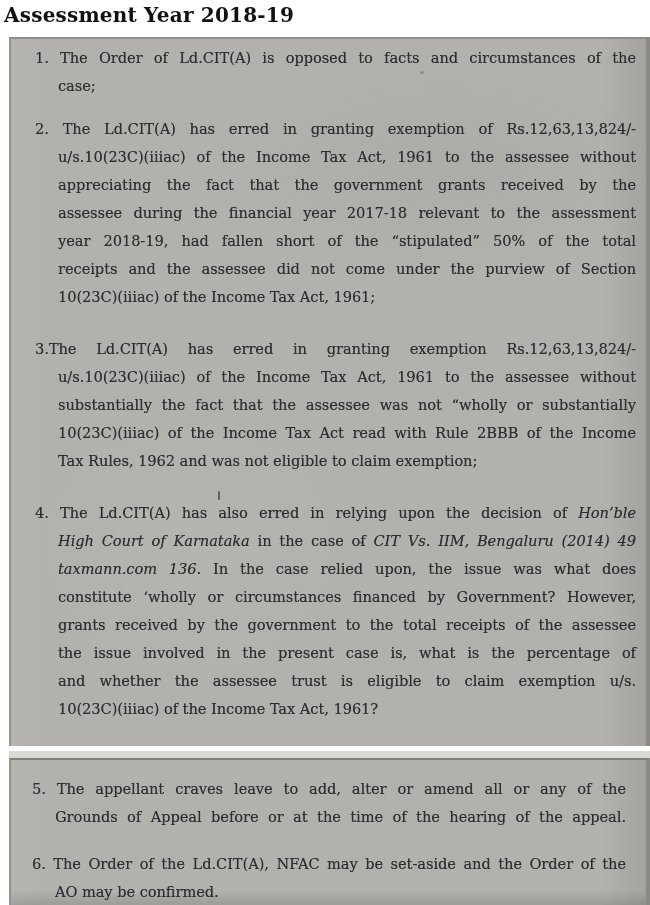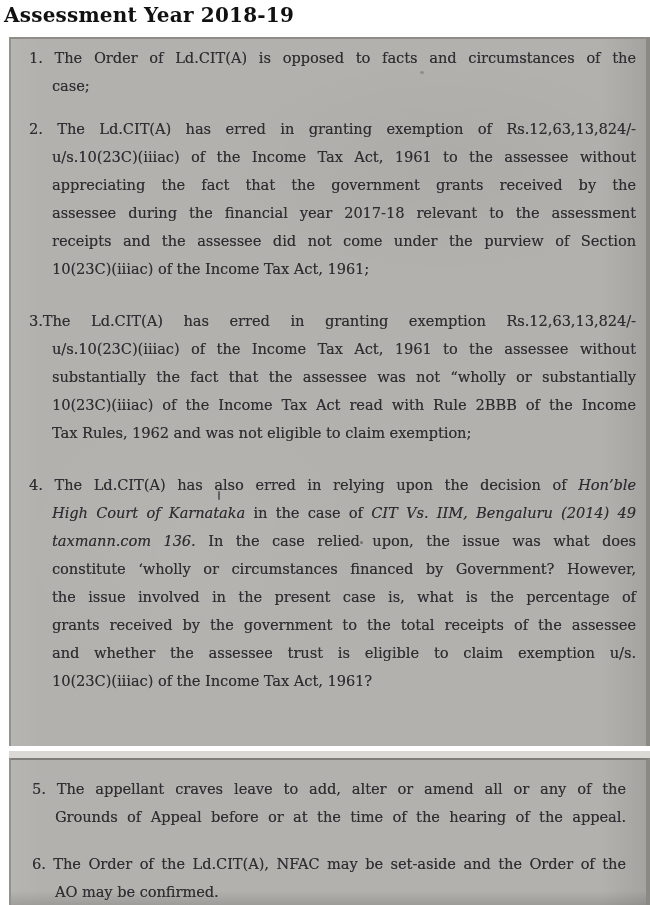--- a/index.html
+++ b/index.html
@@ -25,21 +25,21 @@
       radial-gradient(ellipse 320px 160px at 68% 18%, rgba(0,0,0,0.03), rgba(0,0,0,0) 70%),
       radial-gradient(ellipse 260px 220px at 28% 72%, rgba(255,255,255,0.04), rgba(0,0,0,0) 70%);
     border-top:2px solid #8e8d87;
     border-left:2px solid #93928c;
     border-right:4px solid #8a8984;
     color:#2d2d32;
     font-size:14.5px;
     line-height:28px;
     text-shadow:0.2px 0.2px 0.6px rgba(42,42,48,0.55);
   }
-  #scan-block-1{top:37px;height:709px;padding:5px 10px 0 18px;}
+  #scan-block-1{top:37px;height:709px;padding:5px 10px 0 24px;}
   #scan-block-2{
     top:758px;height:147px;padding:15px 20px 0 21px;
     border-top:2px solid #7f7e78;
     background-image:
       linear-gradient(to bottom, rgba(0,0,0,0) 90%, rgba(0,0,0,0.12)),
       linear-gradient(to right, rgba(255,255,255,0.05), rgba(0,0,0,0) 5%, rgba(0,0,0,0) 93%, rgba(0,0,0,0.08));
   }
   .scan-gap{
     position:absolute;left:9px;top:751px;width:641px;height:7px;
     background:#dad9d5;
@@ -71,37 +71,38 @@
 <div class="scan-block" id="scan-block-1">
     <div class="ground-item">
       <div class="line first stretch"><span>1. The Order of Ld.CIT(A) is opposed to facts and circumstances of the</span></div>
       <div class="line"><span>case;</span></div>
     </div>
     <div class="ground-item">
       <div class="line first stretch"><span>2. The Ld.CIT(A) has erred in granting exemption of Rs.12,63,13,824/-</span></div>
       <div class="line stretch"><span>u/s.10(23C)(iiiac) of the Income Tax Act, 1961 to the assessee without</span></div>
       <div class="line stretch"><span>appreciating the fact that the government grants received by the</span></div>
       <div class="line stretch"><span>assessee during the financial year 2017-18 relevant to the assessment</span></div>
+      <div class="line stretch"><span>year 2018-19, had fallen short of the “stipulated” 50% of the total</span></div>
       <div class="line stretch"><span>receipts and the assessee did not come under the purview of Section</span></div>
       <div class="line"><span>10(23C)(iiiac) of the Income Tax Act, 1961;</span></div>
     </div>
     <div class="ground-item">
       <div class="line first stretch"><span>3.The Ld.CIT(A) has erred in granting exemption Rs.12,63,13,824/-</span></div>
       <div class="line stretch"><span>u/s.10(23C)(iiiac) of the Income Tax Act, 1961 to the assessee without</span></div>
       <div class="line stretch"><span>substantially the fact that the assessee was not “wholly or substantially</span></div>
       <div class="line stretch"><span>10(23C)(iiiac) of the Income Tax Act read with Rule 2BBB of the Income</span></div>
       <div class="line"><span>Tax Rules, 1962 and was not eligible to claim exemption;</span></div>
     </div>
     <div class="ground-item">
       <div class="line first stretch"><span>4. The Ld.CIT(A) has also erred in relying upon the decision of </span><span class="it">Hon’ble</span></div>
       <div class="line stretch"><span class="it">High Court of Karnataka</span><span> in the case of </span><span class="it">CIT Vs. IIM, Bengaluru (2014) 49</span></div>
       <div class="line stretch"><span class="it">taxmann.com 136.</span><span> In the case relied upon, the issue was what does</span></div>
       <div class="line stretch"><span>constitute ‘wholly or circumstances financed by Government? However,</span></div>
+      <div class="line stretch"><span>grants received by the government to the total receipts of the assessee</span></div>
       <div class="line stretch"><span>the issue involved in the present case is, what is the percentage of</span></div>
-      <div class="line stretch"><span>grants received by the government to the total receipts of the assessee</span></div>
       <div class="line stretch"><span>and whether the assessee trust is eligible to claim exemption u/s.</span></div>
       <div class="line"><span>10(23C)(iiiac) of the Income Tax Act, 1961?</span></div>
     </div>
   </div>
 
 <div class="scan-gap"></div>
 
 <div class="scan-block" id="scan-block-2">
     <div class="ground-item">
       <div class="line first stretch"><span>5. The appellant craves leave to add, alter or amend all or any of the</span></div>

